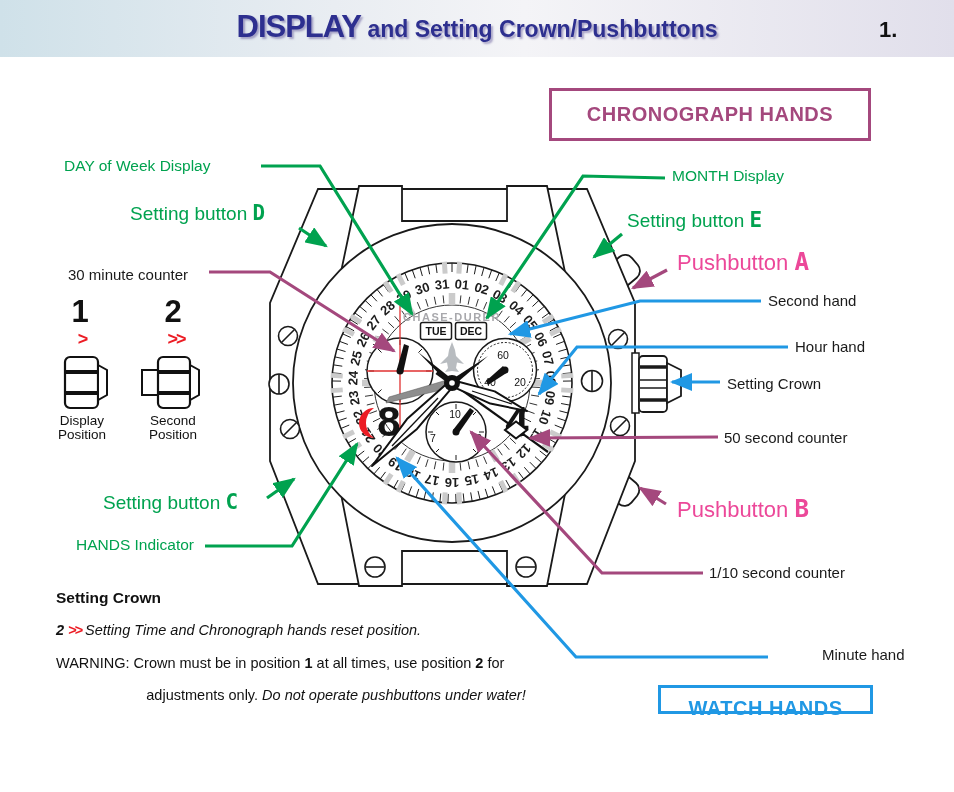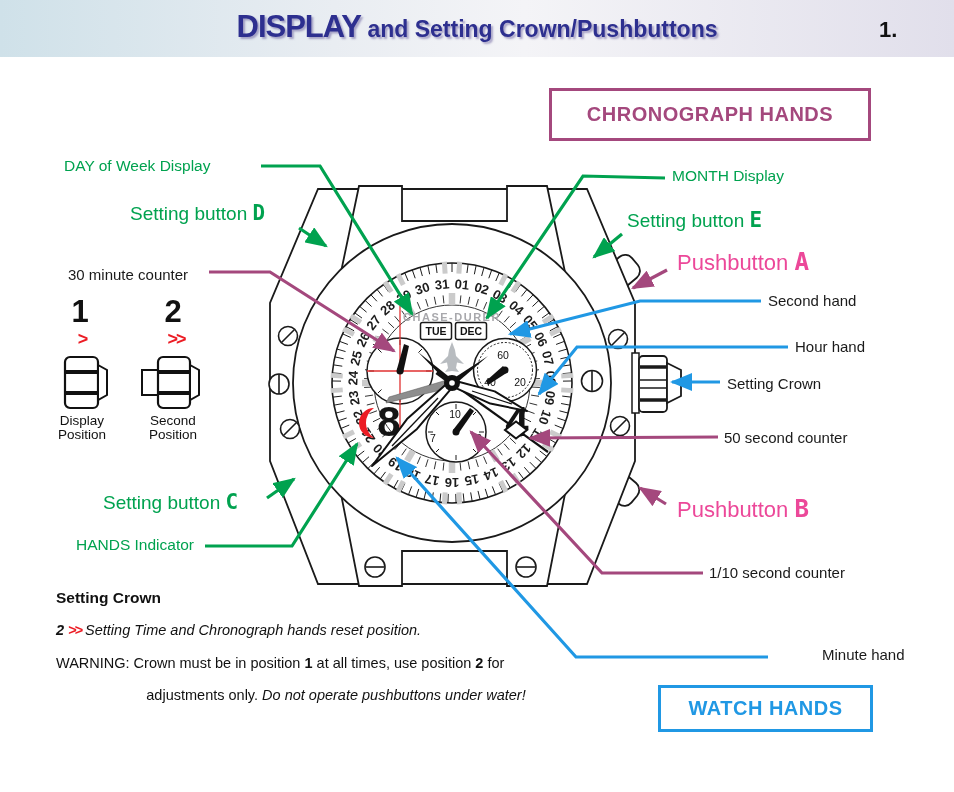--- a/index.html
+++ b/index.html
@@ -11,21 +11,21 @@
          font-weight:bold;text-shadow:2px 2px 2px rgba(110,100,160,.55);white-space:nowrap;}
   .t1{font-size:31px;letter-spacing:-1px;}
   .t2{font-size:23px;}
   .pagenum{position:absolute;left:879px;top:17px;font-size:22px;font-weight:bold;color:#111;}
 
   .cbox{position:absolute;font-weight:bold;box-sizing:border-box;}
   .green-box{left:46px;top:86px;width:297px;border:3px solid #00A24F;color:#00A24F;
              font-size:17.5px;line-height:1.28;padding:3px 0 3px 11px;}
   .purple-box{left:549px;top:88px;width:322px;height:53px;border:3px solid #A4487D;color:#A4487D;
               font-size:20px;text-align:center;line-height:47px;letter-spacing:.5px;}
-  .blue-box{left:658px;top:685px;width:215px;height:47px;border:3px solid #2098E4;color:#2098E4;
+  .blue-box{left:658px;top:685px;width:215px;height:29px;border:3px solid #2098E4;color:#2098E4;
             font-size:20px;text-align:center;line-height:41px;letter-spacing:.5px;}
 
   .lbl{position:absolute;transform:translateY(-50%);white-space:nowrap;font-size:15px;color:#1a1a1a;}
   .lbl.green{color:#00A24F;font-size:15.5px;}
   .lbl.btn{color:#00A24F;font-size:19px;}
   .lbl.pb{color:#ec4899;font-size:22px;}
   .key{font-family:"DejaVu Sans Mono",monospace;font-weight:bold;font-size:1.1em;}
   .chev{color:#EC1C24;font-weight:bold;letter-spacing:-2px;}
 
   .bignum{position:absolute;transform:translate(-50%,-50%);font-size:31px;font-weight:bold;color:#111;}

